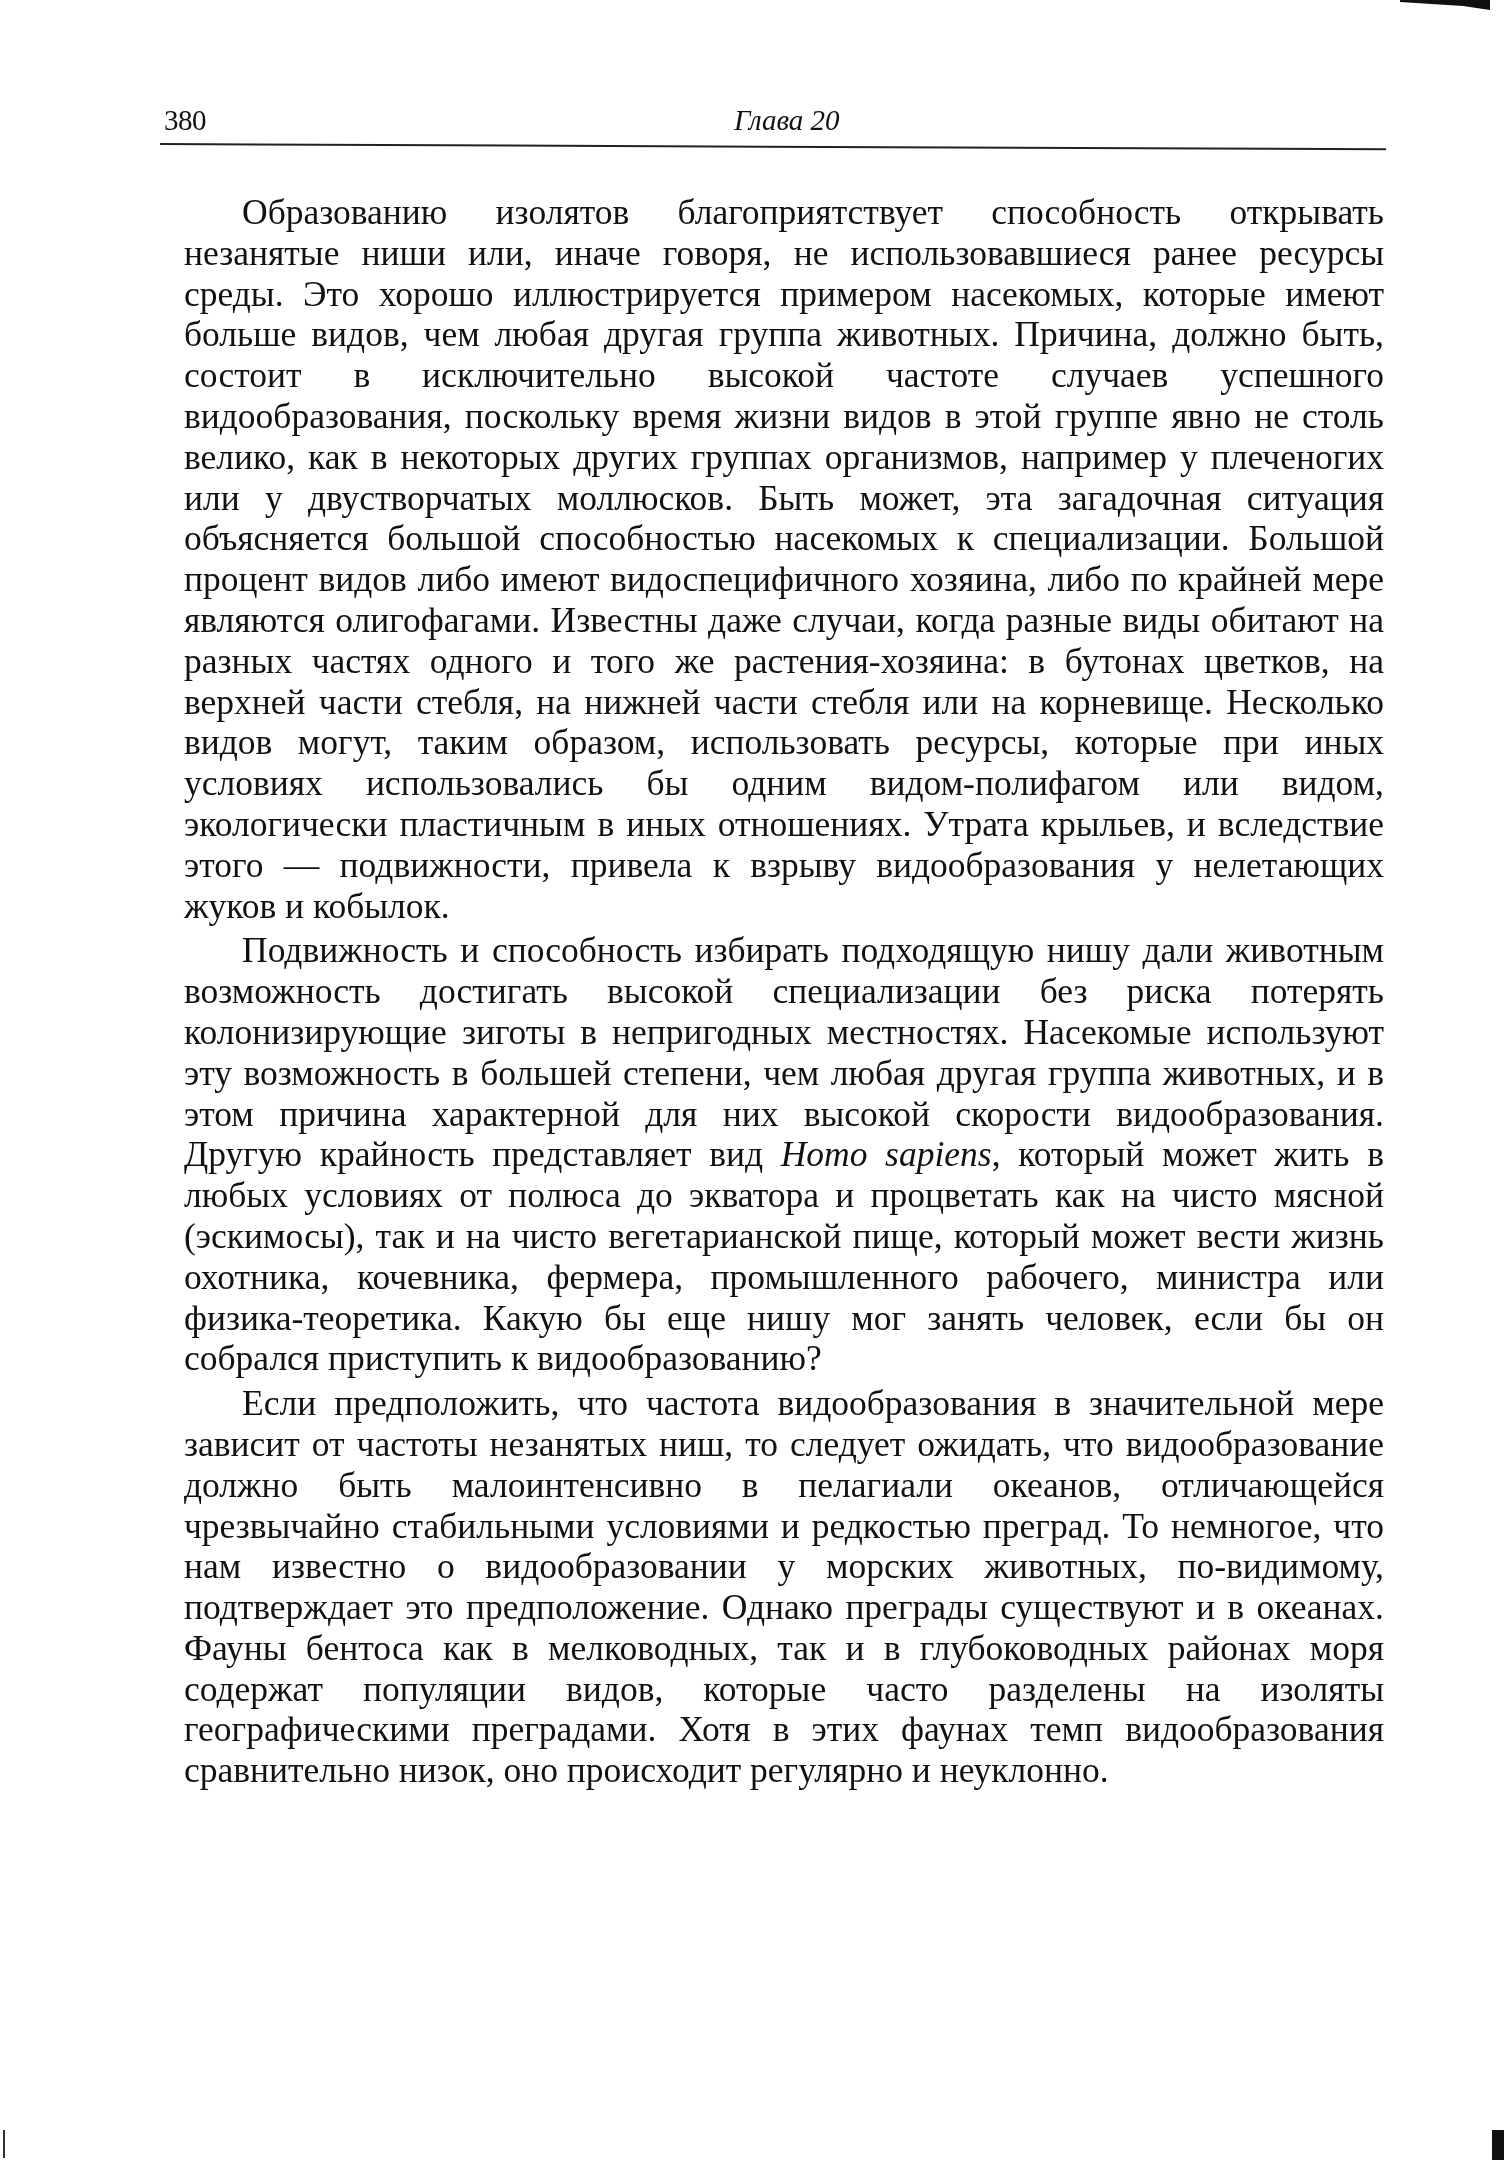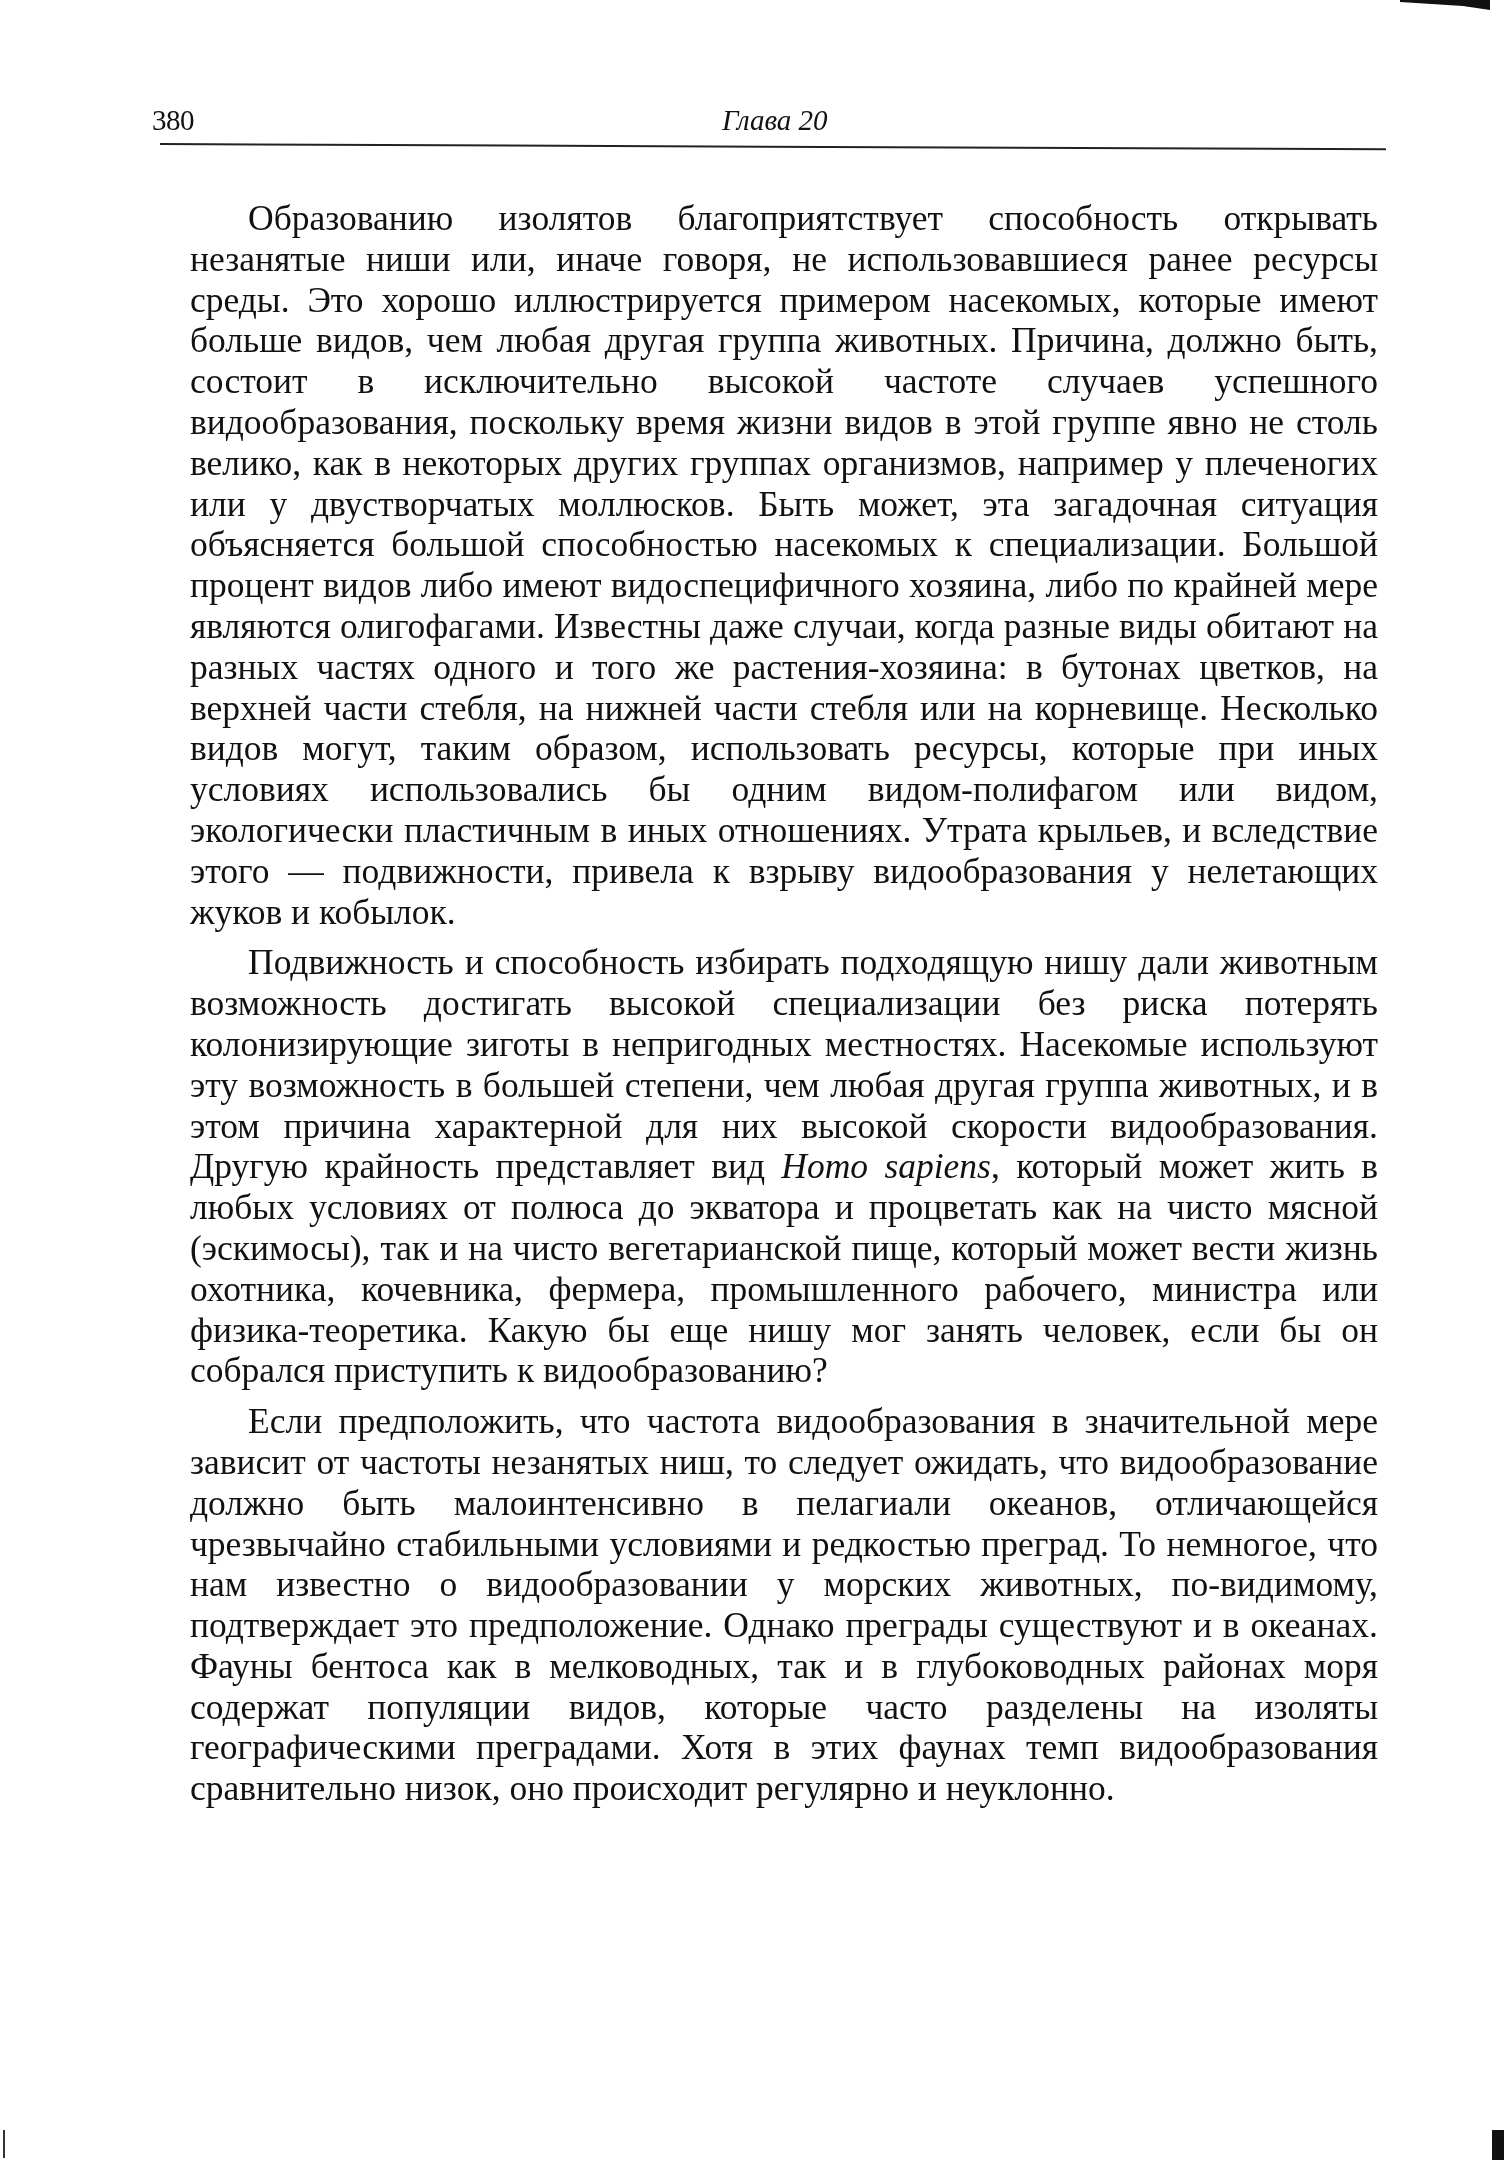--- a/index.html
+++ b/index.html
@@ -35,21 +35,21 @@
     .scan-mark-left {
       position: absolute;
       left: 3px;
       top: 2130px;
       width: 2px;
       height: 28px;
       background: #333;
     }
     .header {
       position: absolute;
-      left: 152px;
+      left: 164px;
       top: 104px;
       width: 1220px;
       height: 40px;
     }
     .page-number {
       position: absolute;
       left: 0;
       top: 0;
       font-size: 29px;
       letter-spacing: -0.5px;
@@ -74,21 +74,21 @@
     .body-text {
       position: absolute;
       left: 180px;
       top: 188px;
       width: 1208px;
       font-size: 35.5px;
       line-height: 40.8px;
       text-align: justify;
     }
     .body-text p {
-      margin: 10px;
+      margin: 4px;
       text-indent: 58px;
       hyphens: manual;
     }
     .body-text i {
     }
   </style>
 </head>
 <body>
 
 <div class="scan-mark-top"></div>

